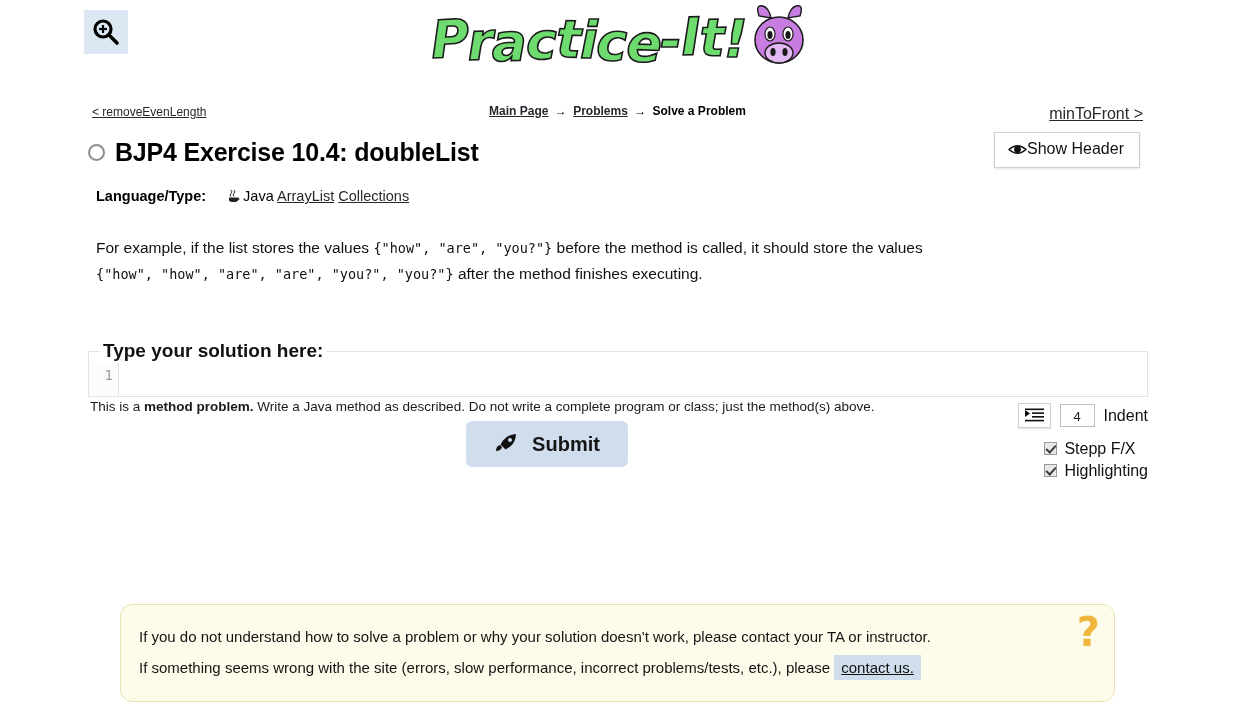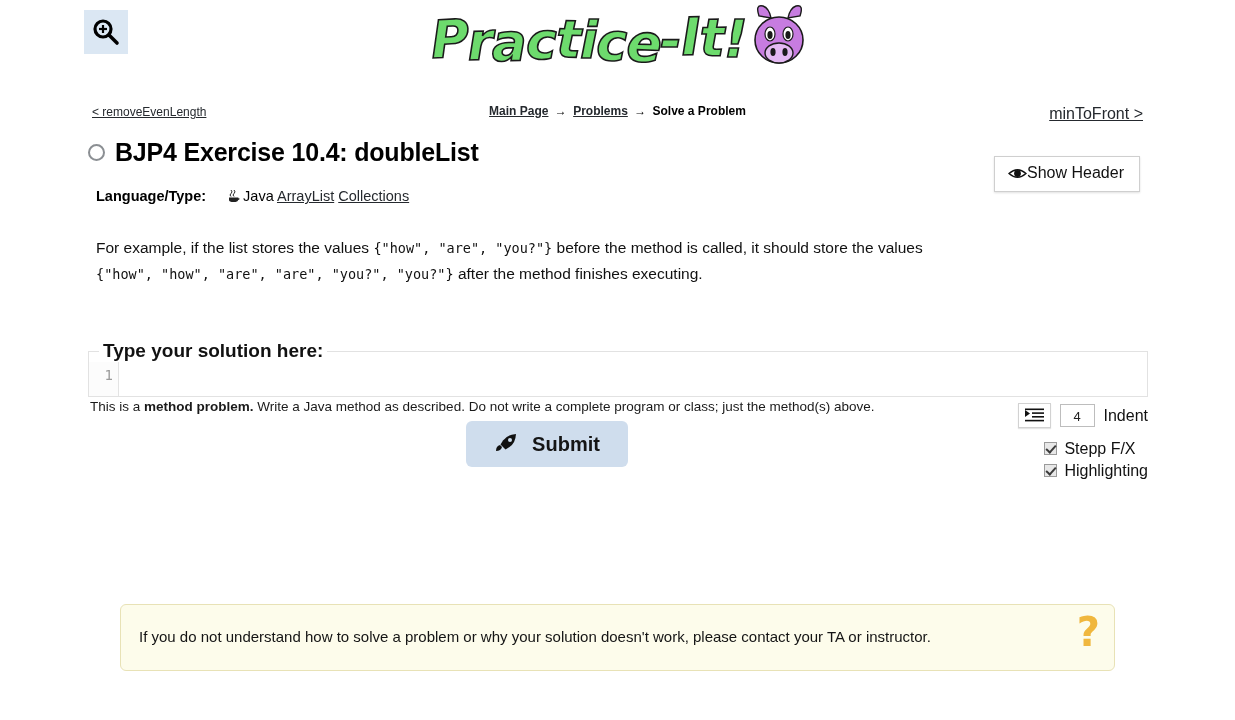--- a/index.html
+++ b/index.html
@@ -78,21 +78,20 @@
     border: 1px solid #cfcfcf;
     box-shadow: 0 1px 2px rgba(0,0,0,.12);
     padding: 7px 15px 9px 13px;
     font-size: 16px;
     display: flex;
     align-items: center;
     gap: 0;
     color: #111;
     cursor: pointer;
     white-space: nowrap;
-    margin-top: 24px;
   }
 
   
   #problem-head {
     position: absolute;
     left: 88px; top: 138px;
     display: flex;
     align-items: center;
     gap: 10px;
   }
@@ -272,21 +271,21 @@
     position: absolute;
     left: 120px; top: 604px;
     width: 995px;
     box-sizing: border-box;
     border: 1px solid #e8e2b6;
     background: #fdfceb;
     padding: 16px 20px 18px 18px;
     font-size: 15px;
     color: #141414;
     line-height: 31px;
-    border-radius: 6px;
+    border-radius: 12px;
   }
   #notice .line { white-space: nowrap; }
   .contact-chip {
     background: #cfdded;
     padding: 4px 7px;
     color: #111;
   }
   #question-mark {
     position: absolute;
     right: 14px; top: 7px;
@@ -428,14 +427,15 @@
   <svg width="24" height="24" viewBox="0 0 24 24">
     <path d="M22 2 q-9 0.5 -13 6.5 l-2.5 4 l5 5 l4 -2.5 q6 -4 6.5 -13 z" fill="#111"></path>
     <path d="M6 13 q-4 1 -4 6 q5 0 6 -4 z" fill="#111"></path>
     <circle cx="16" cy="8" r="2" fill="#cfdded"></circle>
   </svg>
   <span>Submit</span>
 </button>
 
 <div id="notice">
   <div class="line">If you do not understand how to solve a problem or why your solution doesn't work, please contact your TA or instructor.</div>
+  <div class="line"><span>If something seems wrong with the site (errors, slow performance, incorrect problems/tests, etc.), please</span> <a href="#" class="contact-chip">contact us.</a></div>
   <div id="question-mark">?</div>
 </div>
 
 </body></html>

